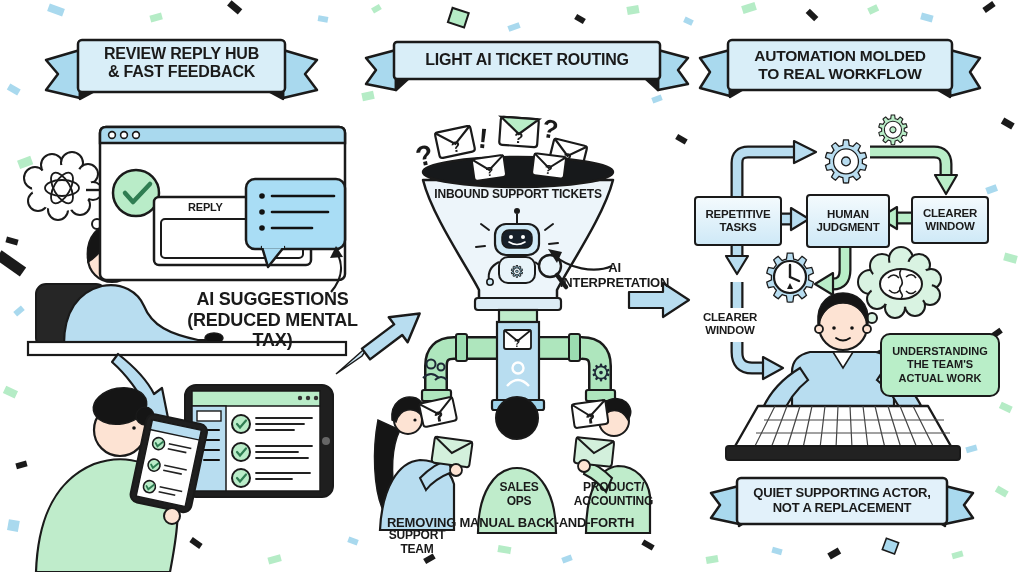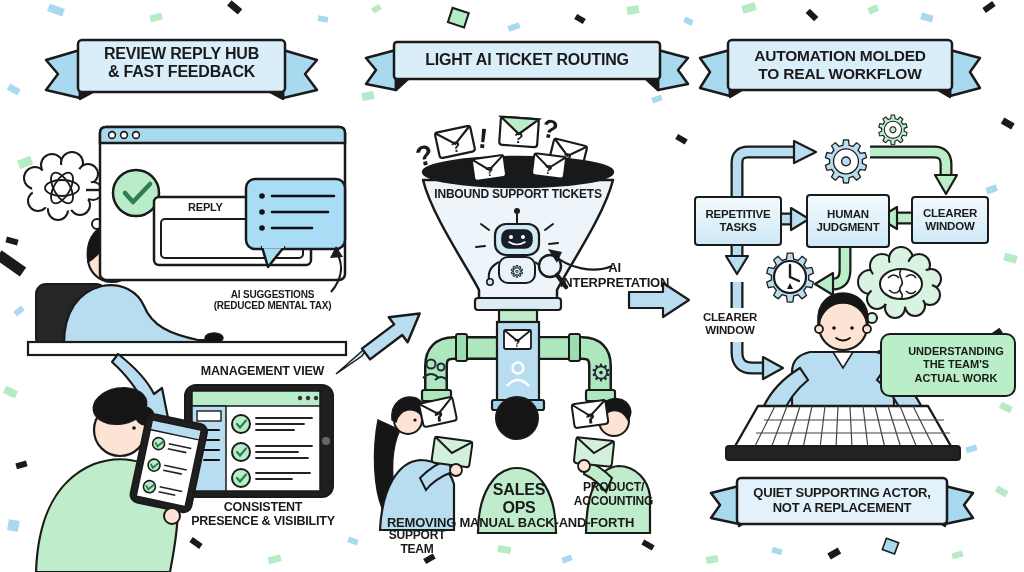--- a/index.html
+++ b/index.html
@@ -8,21 +8,21 @@
   .canvas svg{position:absolute;left:0;top:0;}
   svg text{font-family:"Liberation Sans",sans-serif;}
   .lbl{position:absolute;font-weight:bold;color:#1a1a1a;white-space:pre-line;
        line-height:1.14;text-align:center;letter-spacing:-0.2px;}
   .flowbox{position:absolute;display:flex;align-items:center;justify-content:center;
        background:linear-gradient(180deg,#f3fafd 0%,#cfe9f7 100%);
        border:2.5px solid #1a1a1a;border-radius:4px;font-weight:bold;color:#1a1a1a;
        white-space:pre-line;text-align:center;line-height:1.15;letter-spacing:-0.2px;}
   .bubble-green{position:absolute;display:flex;align-items:center;justify-content:center;
        background:#b9eec8;border:2.5px solid #1a1a1a;border-radius:10px;font-weight:bold;
-       color:#1a1a1a;white-space:pre-line;text-align:center;line-height:1.2;padding-left:16px;}
+       color:#1a1a1a;white-space:pre-line;text-align:center;line-height:1.2;}
 </style>
 </head>
 <body>
 
 <div class="canvas">
 
 <svg width="1024" height="572" viewBox="0 0 1024 572">
 
   <g stroke="none">
     <rect x="48" y="6" width="16" height="8" fill="#a9d9ee" transform="rotate(20 56 10)"></rect>
@@ -491,31 +491,28 @@
 
 <div class="lbl" style="left:78px;top:45px;width:207px;font-size:16px;">REVIEW REPLY HUB
 &amp; FAST FEEDBACK</div>
 <div class="lbl" style="left:394px;top:51px;width:266px;font-size:16px;">LIGHT AI TICKET ROUTING</div>
 <div class="lbl" style="left:728px;top:47px;width:224px;font-size:15.5px;">AUTOMATION MOLDED
 TO REAL WORKFLOW</div>
 <div class="lbl" style="left:737px;top:486px;width:210px;font-size:13px;">QUIET SUPPORTING ACTOR,
 NOT A REPLACEMENT</div>
 
 <div class="lbl" style="left:160px;top:201px;width:60px;font-size:11px;text-align:left;padding-left:28px;">REPLY</div>
-<div class="lbl" style="left:180px;top:289px;width:185px;font-size:10px;">AI SUGGESTIONS
+<div class="lbl" style="left:180px;top:289px;width:185px;font-size:18px;">AI SUGGESTIONS
 (REDUCED MENTAL TAX)</div>
-<div class="lbl" style="left:180px;top:364px;width:165px;font-size:12.5px;">MANAGEMENT VIEW</div>
-<div class="lbl" style="left:168px;top:500px;width:190px;font-size:12.5px;">CONSISTENT
-PRESENCE &amp; VISIBILITY</div>
 
 <div class="lbl" style="left:432px;top:188px;width:172px;font-size:12px;">INBOUND SUPPORT TICKETS</div>
 <div class="lbl" style="left:552px;top:261px;width:125px;font-size:13px;text-align:center;">AI INTERPRETATION</div>
 <div class="lbl" style="left:382px;top:481px;width:70px;font-size:12px;margin-top:48px;">SUPPORT
 TEAM</div>
-<div class="lbl" style="left:488px;top:481px;width:62px;font-size:16px;">SALES
+<div class="lbl" style="left:488px;top:481px;width:62px;font-size:12px;">SALES
 OPS</div>
 <div class="lbl" style="left:566px;top:481px;width:95px;font-size:12px;">PRODUCT/
 ACCOUNTING</div>
 <div class="lbl" style="left:378px;top:516px;width:265px;font-size:13px;">REMOVING MANUAL BACK-AND-FORTH</div>
 
 <div class="flowbox" style="left:694px;top:196px;width:84px;height:46px;font-size:11.5px;">REPETITIVE
 TASKS</div>
 <div class="flowbox" style="left:806px;top:194px;width:80px;height:50px;font-size:11.5px;">HUMAN
 JUDGMENT</div>
 <div class="flowbox" style="left:911px;top:196px;width:74px;height:44px;font-size:11.5px;">CLEARER

